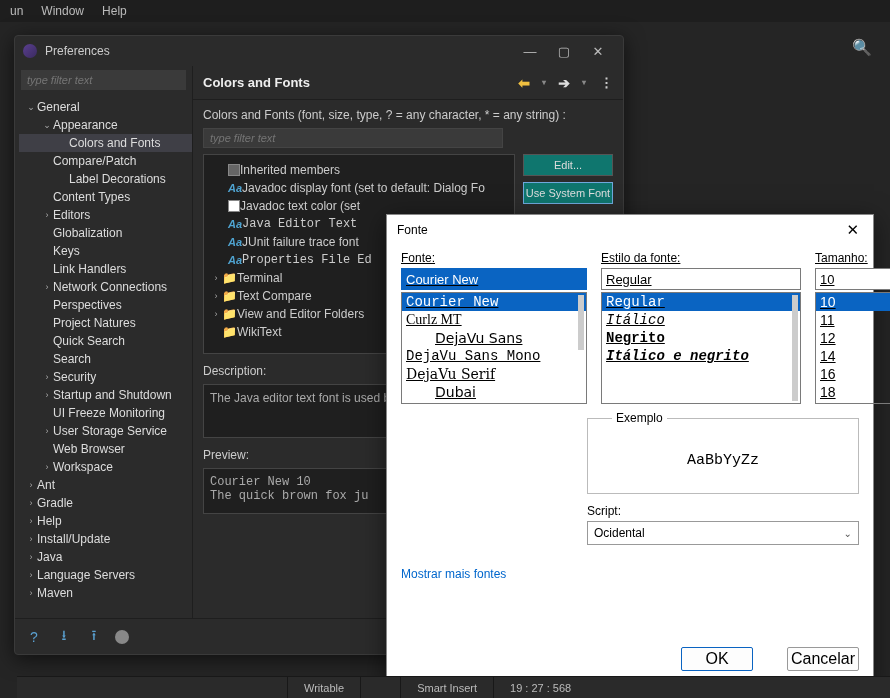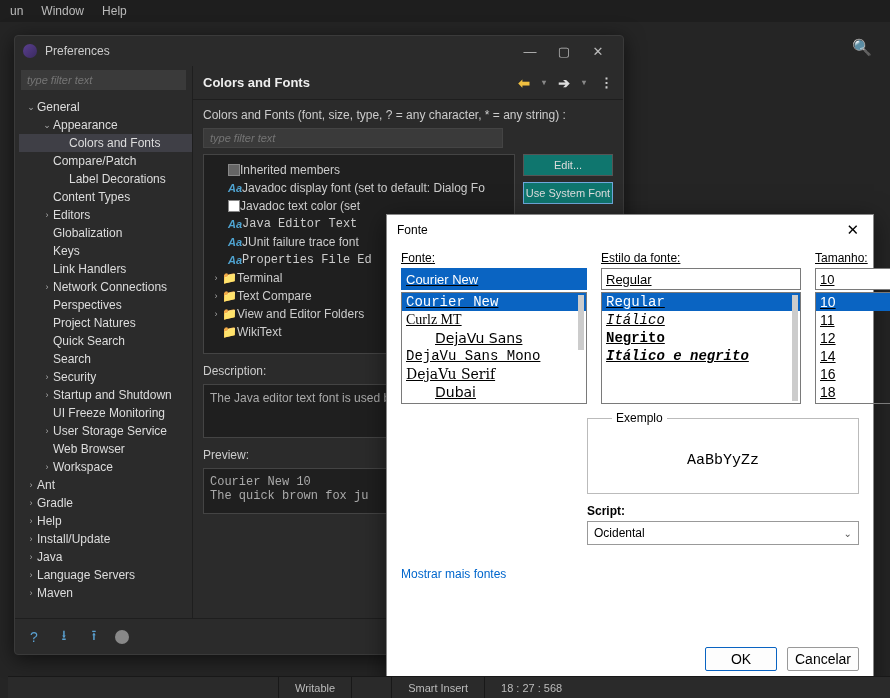--- a/index.html
+++ b/index.html
@@ -268,21 +268,21 @@
     align-self: flex-end;
     width: 272px;
     height: 76px;
     display: flex; align-items: center; justify-content: center;
   }
   .fd-sample-box .legend {
     position: absolute; top: -8px; left: 8px;
     background: #fff; padding: 0 4px; font-size: 12px; margin-left: 16px;
   }
   .fd-sample-text { font-family: "Courier New", monospace; font-size: 15px; }
-  .fd-script-label { margin-top: 10px; align-self: flex-end; width: 272px; font-weight: bold; }
+  .fd-script-label { margin-top: 10px; align-self: flex-end; width: 272px; }
   .fd-script-sel {
     align-self: flex-end;
     width: 272px; height: 24px;
     border: 1px solid #999;
     padding: 0 6px;
     display: flex; align-items: center; justify-content: space-between;
     margin-top: 3px;
   }
   .fd-link {
     color: #0066cc;
@@ -294,29 +294,30 @@
     gap: 10px;
     padding: 10px 14px 14px 14px;
     justify-content: flex-end;
   }
   .fd-btn {
     min-width: 72px;
     height: 24px;
     border: 1px solid #999;
     background: #fdfdfd;
     display: flex; align-items: center; justify-content: center;
-    font-size: 14px;
+    font-size: 16px;
     border-radius: 2px;
+    margin-left: 24px;
   }
   .fd-btn.primary { border: 1px solid #0a64c2; }
 
   
   .statusbar {
     position: absolute;
-    left: 8px; right: 0; bottom: 0;
+    left: 17px; right: 0; bottom: 0;
     height: 22px;
     background: #2a2a2a;
     border-top: 1px solid #181818;
     display: flex;
     align-items: flex-end;
     color: #bbb;
     font-size: 11px;
   }
   .status-cell {
     padding: 0 16px;
@@ -651,14 +652,14 @@
     <div class="fd-btn primary">OK</div>
     <div class="fd-btn">Cancelar</div>
   </div>
 </div>
 
 <div class="statusbar">
   <div style="width:270px;"></div>
   <div class="status-cell">Writable</div>
   <div class="status-cell" style="width:40px;"></div>
   <div class="status-cell">Smart Insert</div>
-  <div class="status-cell">18 : 27 : 568</div>
+  <div class="status-cell">19 : 27 : 568</div>
 </div>
 
 </body></html>

